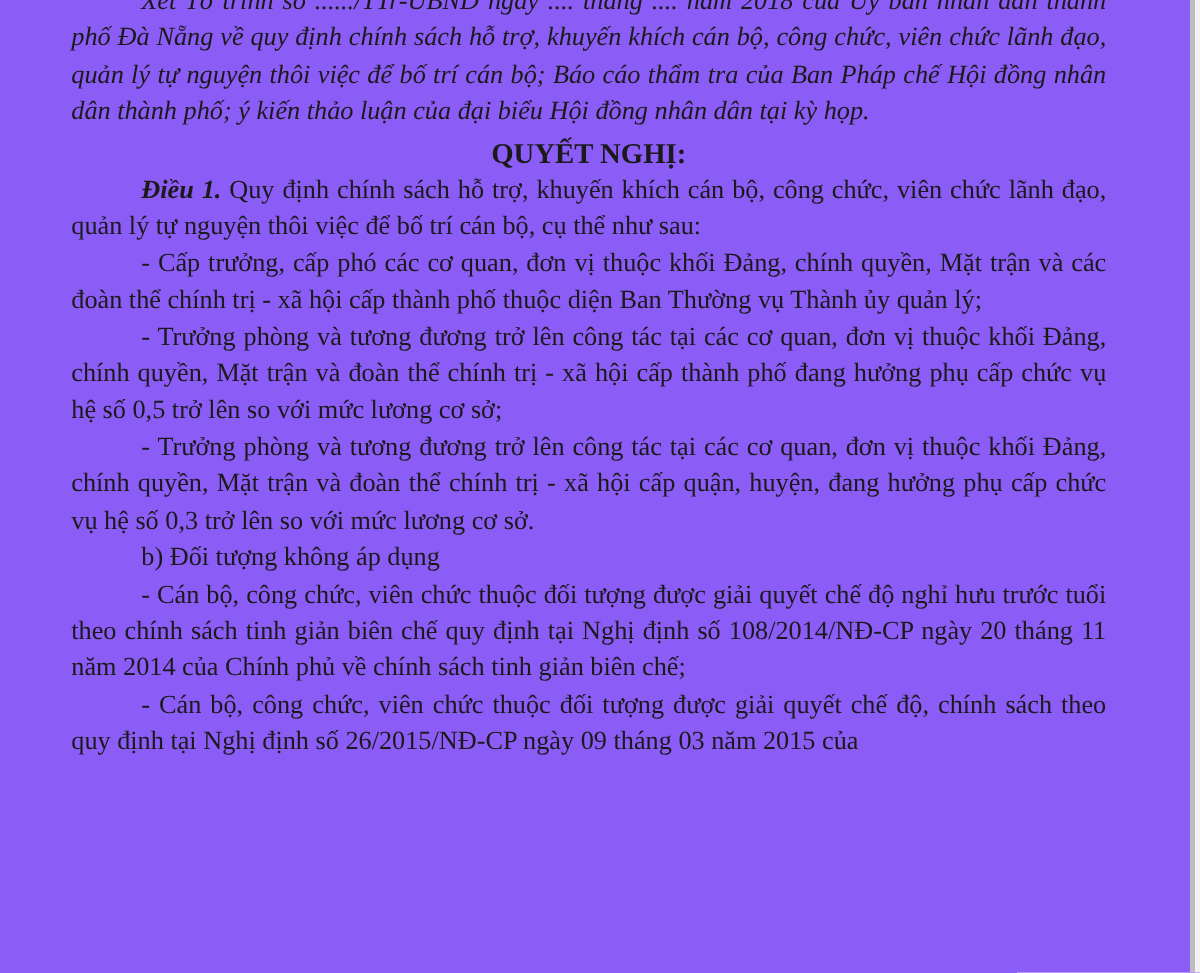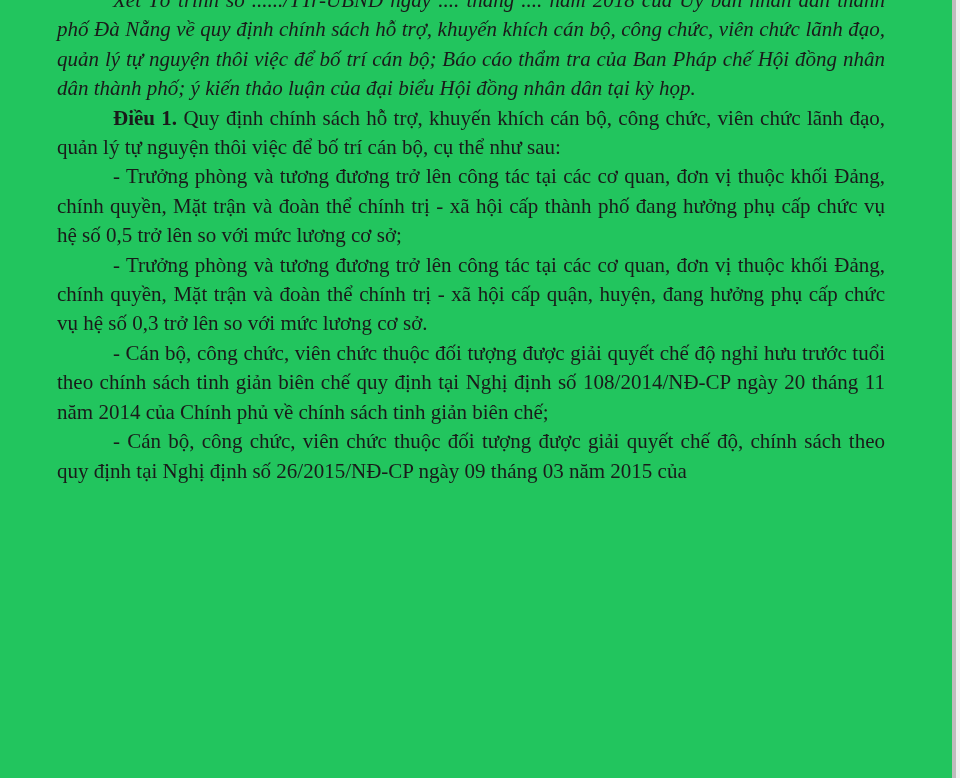--- a/index.html
+++ b/index.html
@@ -8,71 +8,74 @@
     background: #fdfdfd; position: relative;
     font-family: "Liberation Serif", "DejaVu Serif", serif;
     color: #1a1a1a;
     -webkit-font-smoothing: antialiased;
   }
   .page {
     position: absolute; left: 0; top: 0;
     width: 960px; height: 778px;
     padding: 0 75px 16px 57px;
     box-sizing: border-box;
-    background: #22c55e;
+    background: #8b5cf6;
   }
   .para {
     margin: 0;
     font-size: 21px;
     line-height: 29.4px;
     text-align: justify;
     text-indent: 56px;
   }
   .preamble {
     font-style: italic;
     margin-top: -14px;
   }
   .heading {
     margin: 4px 0 0 0;
     font-size: 23px;
     line-height: 29.4px;
     font-weight: bold;
     text-align: center;
     text-indent: 0;
   }
-  .lead { font-weight: bold; }
+  .lead { font-weight: bold; font-style: italic; }
   .page-edge-line {
     position: absolute; top: 0; left: 952px;
     width: 4px; height: 778px;
     background: #bdbdbd;
   }
   .page-edge-outer {
     position: absolute; top: 0; left: 956px;
     width: 4px; height: 778px;
     background: #f2f2f2;
   }
 </style>
 </head>
 <body>
 
 <div class="page">
 
   <p class="para preamble">Xét Tờ trình số ....../TTr-UBND ngày .... tháng .... năm 2018 của Ủy ban nhân dân thành phố Đà Nẵng về quy định chính sách hỗ trợ, khuyến khích cán bộ, công chức, viên chức lãnh đạo, quản lý tự nguyện thôi việc để bố trí cán bộ; Báo cáo thẩm tra của Ban Pháp chế Hội đồng nhân dân thành phố; ý kiến thảo luận của đại biểu Hội đồng nhân dân tại kỳ họp.</p>
 
+  <h2 class="heading">QUYẾT NGHỊ:</h2>
 
   <p class="para"><span class="lead">Điều 1.</span><span> Quy định chính sách hỗ trợ, khuyến khích cán bộ, công chức, viên chức lãnh đạo, quản lý tự nguyện thôi việc để bố trí cán bộ, cụ thể như sau:</span></p>
 
 
 
 
+  <p class="para">- Cấp trưởng, cấp phó các cơ quan, đơn vị thuộc khối Đảng, chính quyền, Mặt trận và các đoàn thể chính trị - xã hội cấp thành phố thuộc diện Ban Thường vụ Thành ủy quản lý;</p>
 
   <p class="para">- Trưởng phòng và tương đương trở lên công tác tại các cơ quan, đơn vị thuộc khối Đảng, chính quyền, Mặt trận và đoàn thể chính trị - xã hội cấp thành phố đang hưởng phụ cấp chức vụ hệ số 0,5 trở lên so với mức lương cơ sở;</p>
 
   <p class="para">- Trưởng phòng và tương đương trở lên công tác tại các cơ quan, đơn vị thuộc khối Đảng, chính quyền, Mặt trận và đoàn thể chính trị - xã hội cấp quận, huyện, đang hưởng phụ cấp chức vụ hệ số 0,3 trở lên so với mức lương cơ sở.</p>
 
+  <p class="para">b) Đối tượng không áp dụng</p>
 
   <p class="para">- Cán bộ, công chức, viên chức thuộc đối tượng được giải quyết chế độ nghỉ hưu trước tuổi theo chính sách tinh giản biên chế quy định tại Nghị định số 108/2014/NĐ-CP ngày 20 tháng 11 năm 2014 của Chính phủ về chính sách tinh giản biên chế;</p>
 
   <p class="para">- Cán bộ, công chức, viên chức thuộc đối tượng được giải quyết chế độ, chính sách theo quy định tại Nghị định số 26/2015/NĐ-CP ngày 09 tháng 03 năm 2015 của</p>
 
 </div>
 
 <div class="page-edge-line"></div>
 <div class="page-edge-outer"></div>
 

